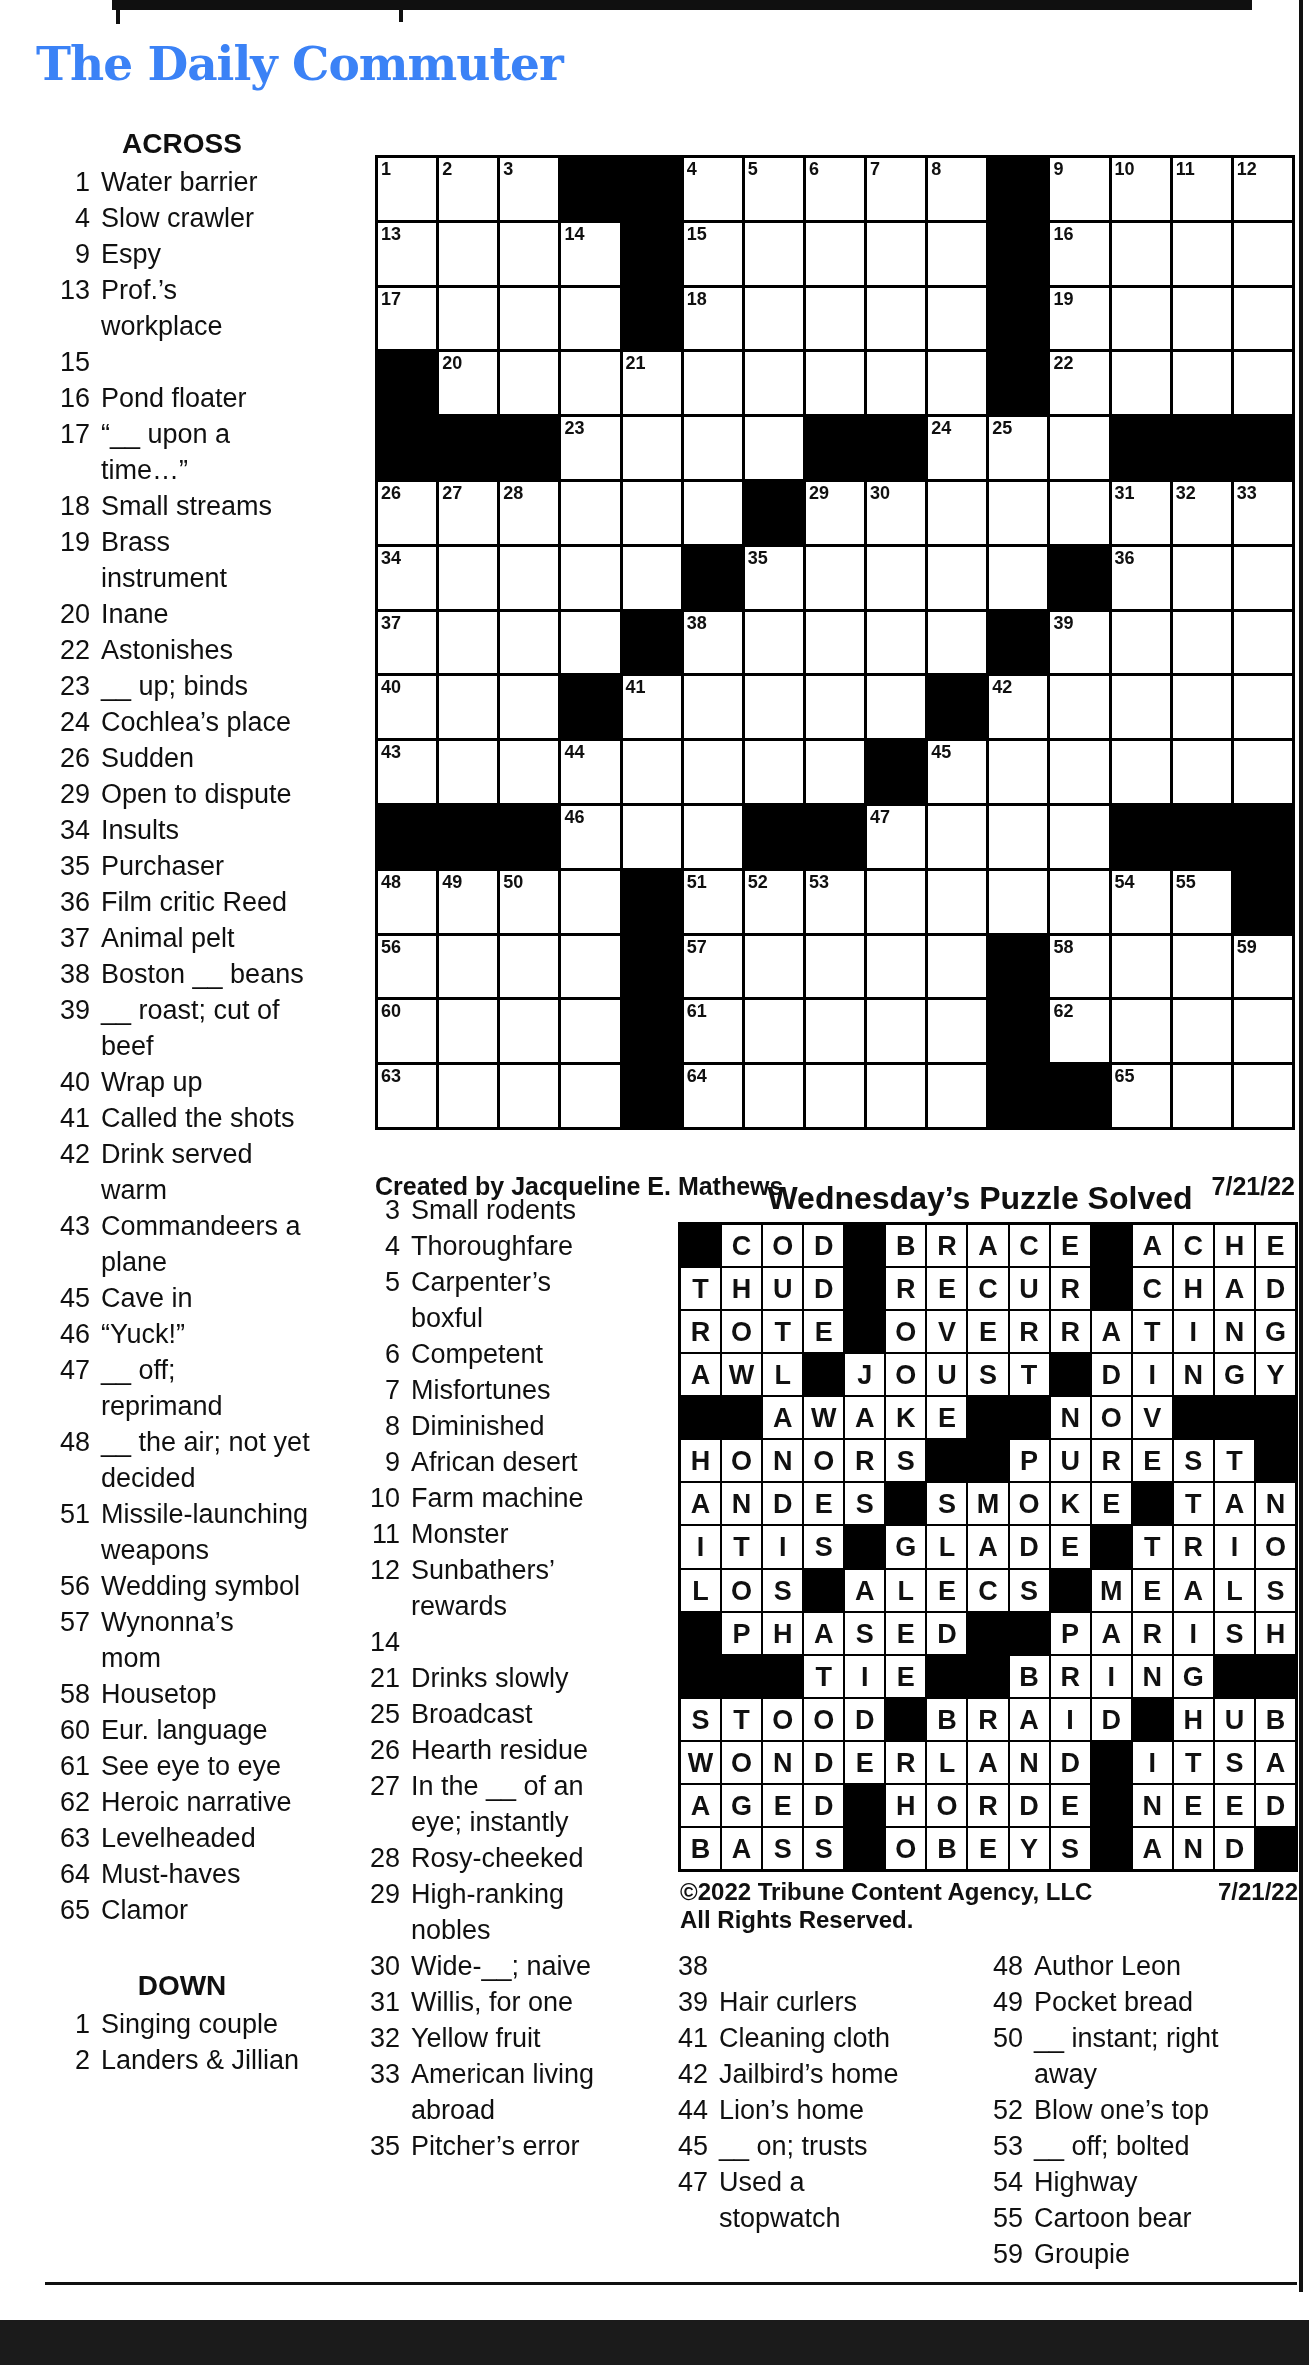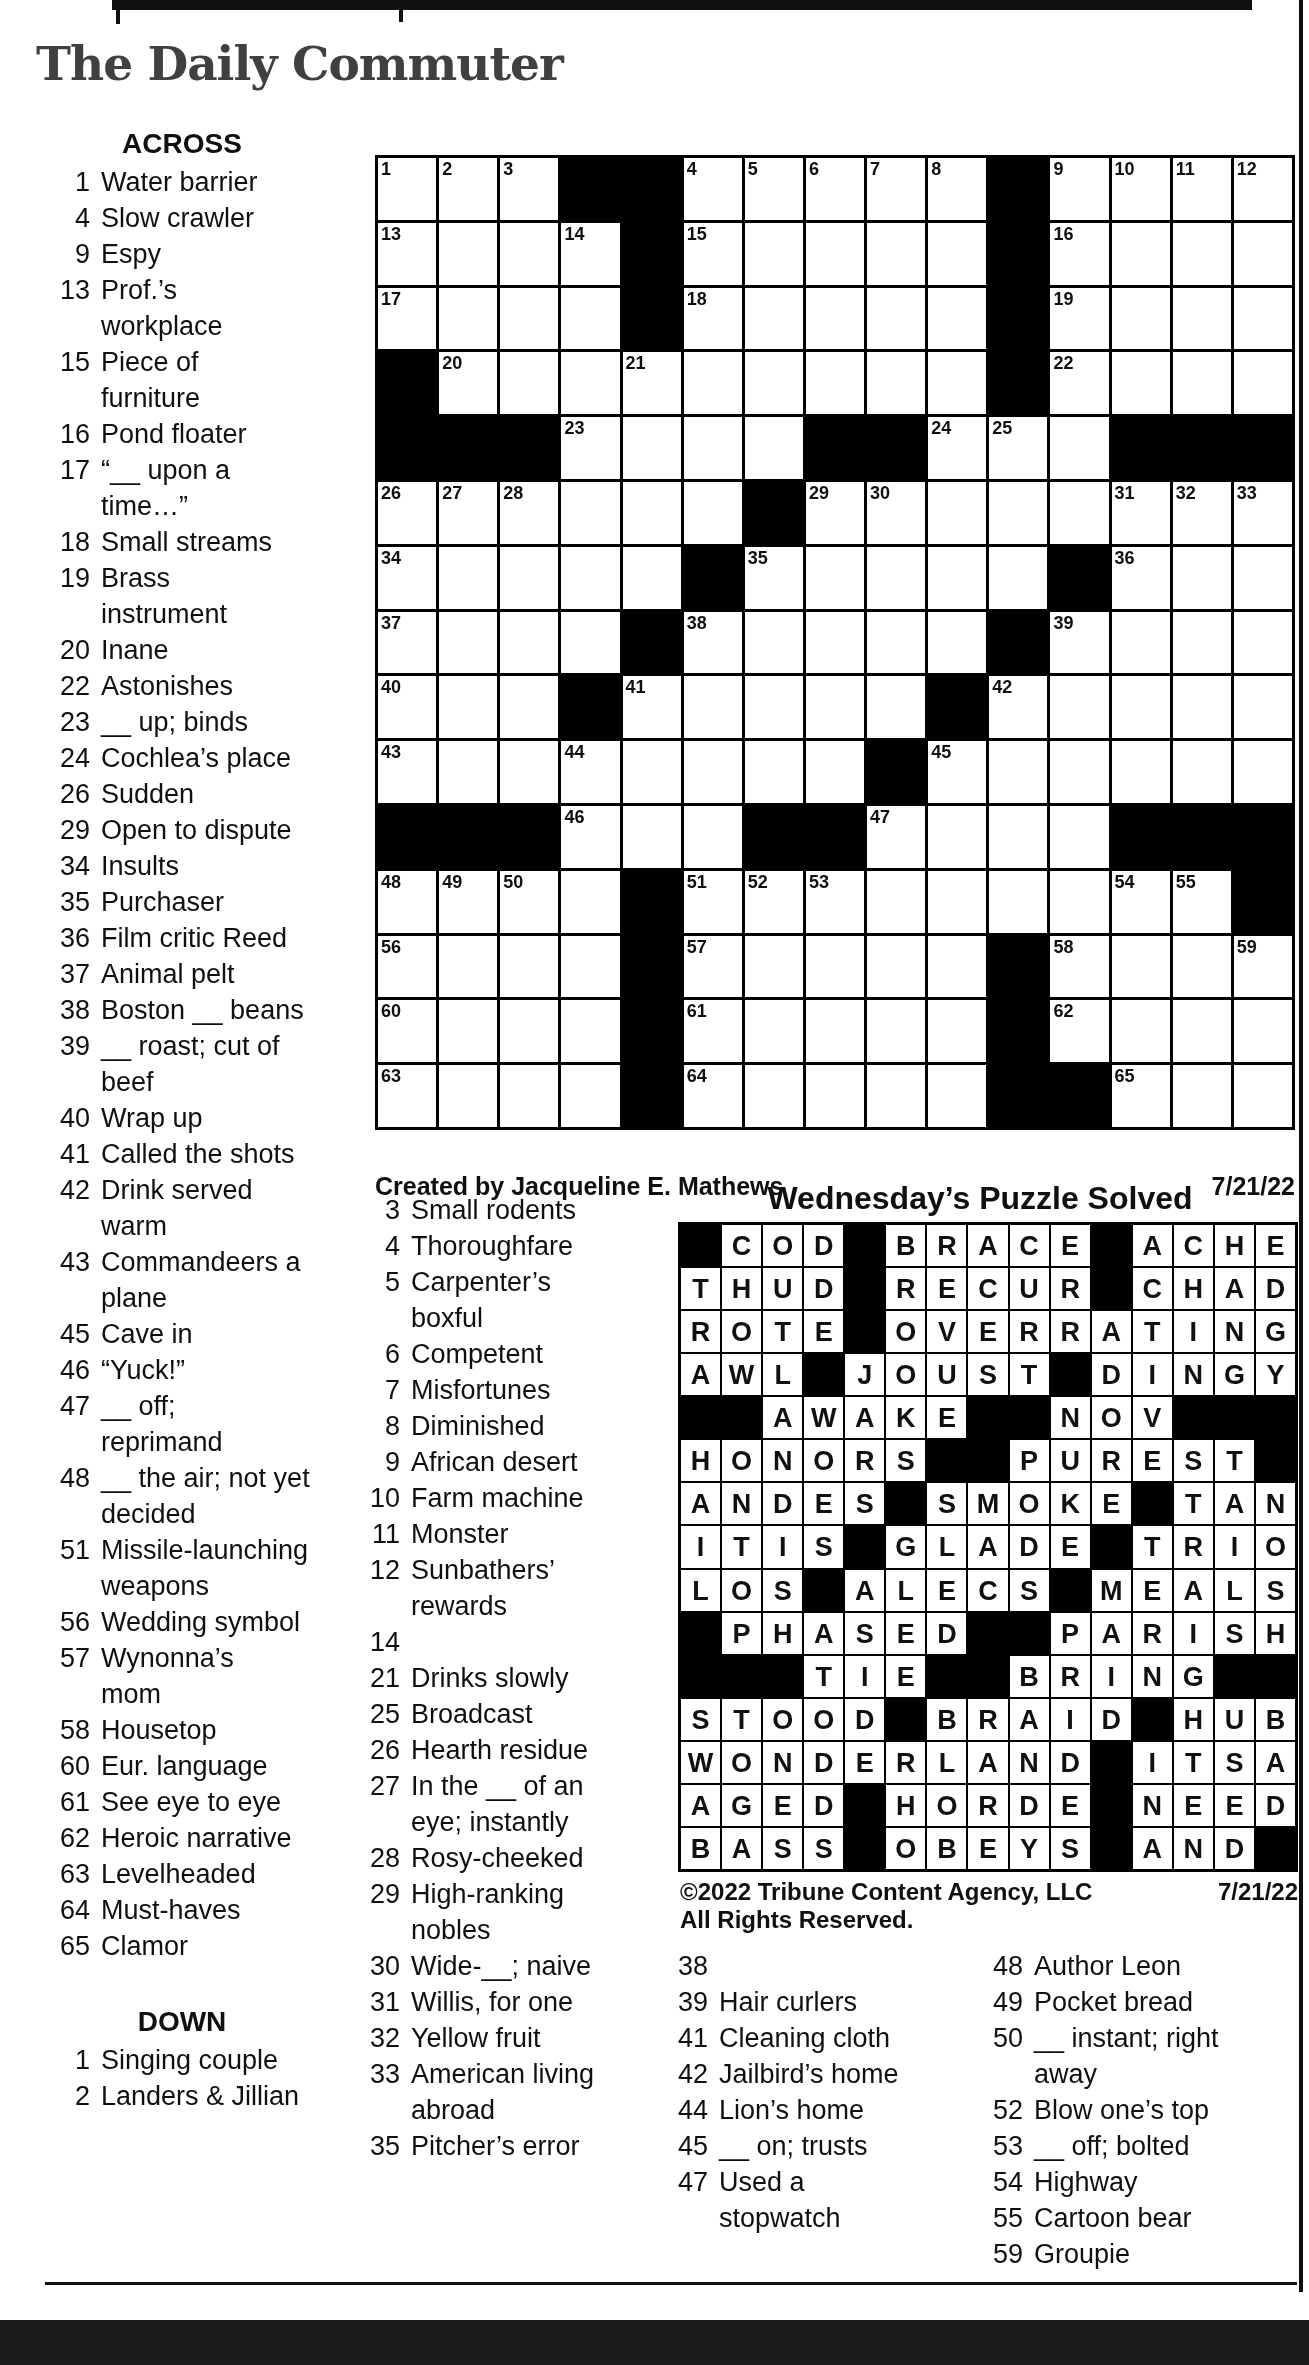--- a/index.html
+++ b/index.html
@@ -54,21 +54,21 @@
 
 <div id="page">
 
   <div class="top-rule"></div>
   <div class="top-tick-1"></div>
   <div class="top-tick-2"></div>
   <div class="right-rule"></div>
   <div class="bottom-rule"></div>
   <div class="bottom-bar"></div>
 
-  <div class="masthead" style="color: #404040;">The Daily Commuter</div>
+  <div class="masthead" style="color: #3b82f6;">The Daily Commuter</div>
 
   <div class="clue-col" id="col1">
     <div class="list-header">ACROSS</div>
     <div>
         <div class="clue">
           <span class="cnum">1</span>
           <span class="ctxt">Water barrier</span>
         </div>
         <div class="clue">
           <span class="cnum">4</span>
@@ -78,22 +78,20 @@
           <span class="cnum">9</span>
           <span class="ctxt">Espy</span>
         </div>
         <div class="clue">
           <span class="cnum">13</span>
           <span class="ctxt">Prof.’s
 workplace</span>
         </div>
         <div class="clue">
           <span class="cnum">15</span>
-          <span class="ctxt">Piece of
-furniture</span>
         </div>
         <div class="clue">
           <span class="cnum">16</span>
           <span class="ctxt">Pond floater</span>
         </div>
         <div class="clue">
           <span class="cnum">17</span>
           <span class="ctxt">“__ upon a
 time…”</span>
         </div>

